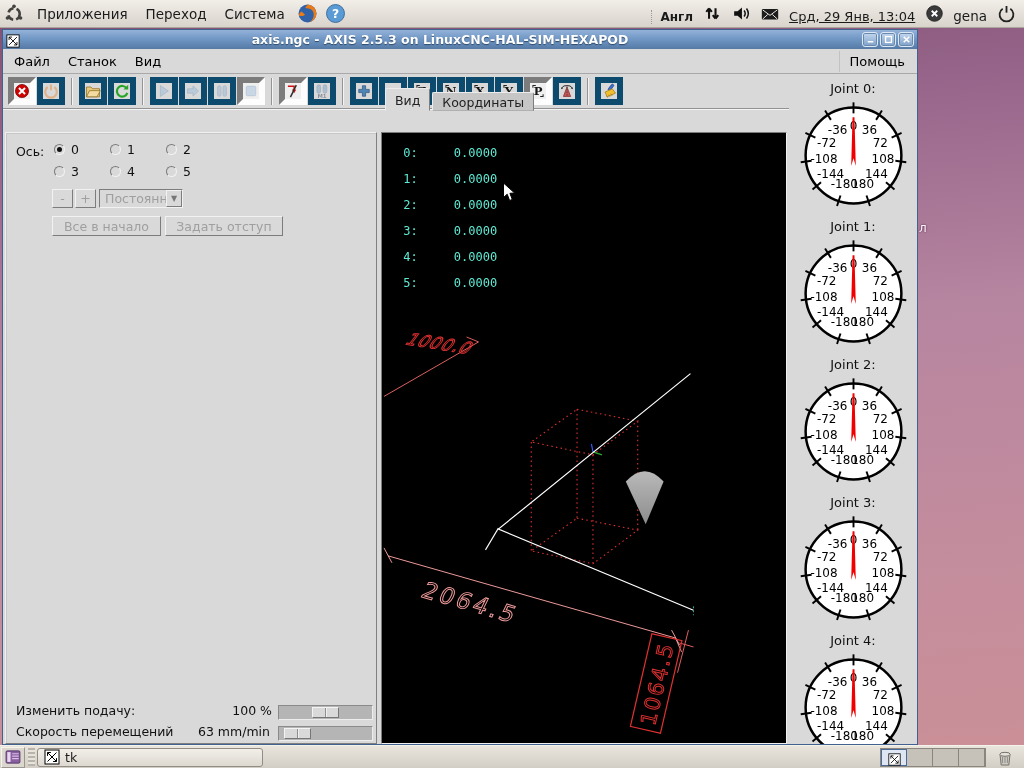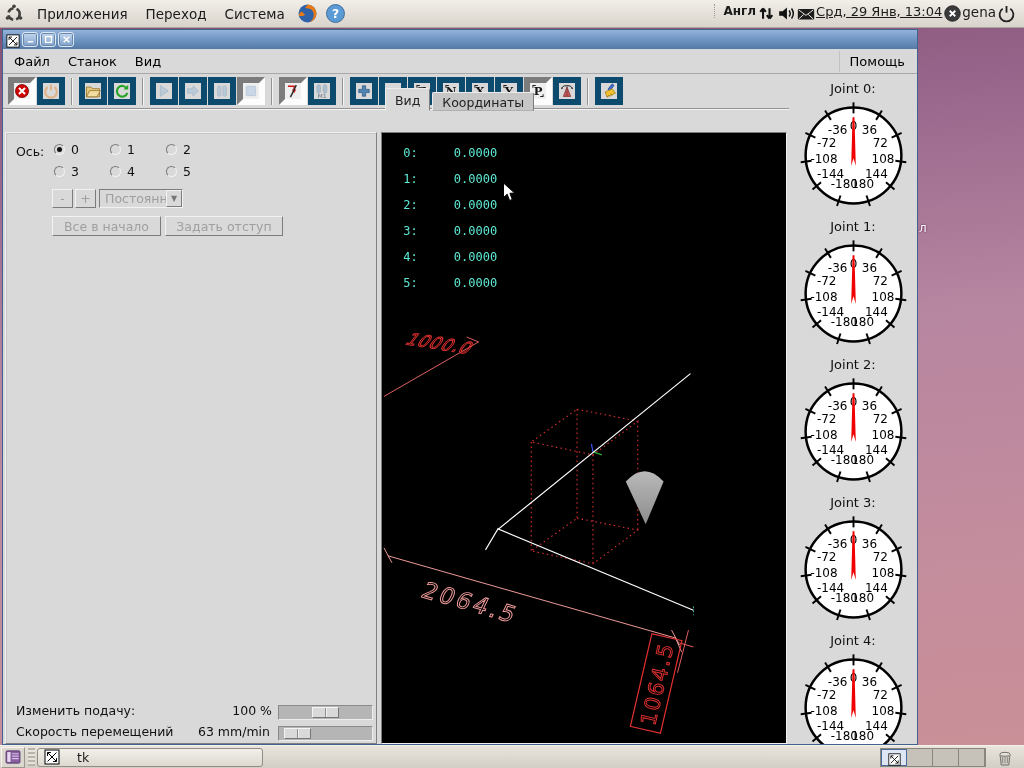--- a/index.html
+++ b/index.html
@@ -5,21 +5,21 @@
   *{margin:0;padding:0;box-sizing:border-box;}
   body{width:1024px;height:768px;overflow:hidden;font-family:"DejaVu Sans",sans-serif;}
   .screen{position:relative;width:1024px;height:768px;background:#777;overflow:hidden;}
   
   .desktop-bg{position:absolute;inset:0;background:linear-gradient(175deg,#7e4f6e 0%,#96648a 18%,#b685a0 45%,#c48d9d 75%,#cb9097 100%);}
   .bg-frag{position:absolute;left:919px;top:221px;color:#fff;font-size:12px;text-shadow:0 0 2px #403;z-index:3;}
   
   .top-panel{position:absolute;left:0;top:0;width:1024px;height:28px;background:linear-gradient(#f2eee8,#d8d4cc);border-bottom:1px solid #aaa69e;display:flex;align-items:center;font-size:13.5px;color:#1a1a1a;z-index:10;}
   .pmenu{padding:4px 9px;cursor:default;}
   .plauncher{width:22px;height:22px;margin:0 3px;display:flex;align-items:center;justify-content:center;}
-  .panel-right{margin-left:auto;display:flex;align-items:flex-start;padding-right:8px;}
+  .panel-right{margin-left:auto;display:flex;align-items:flex-end;gap:9px;padding-right:8px;}
   .pr-icon{width:20px;height:20px;display:flex;align-items:center;justify-content:center;}
   .kbd-layout{font-size:12px;font-weight:bold;border-left:1px dotted #999;padding-left:8px;}
   
   .axis-window{position:absolute;left:2px;top:29px;width:916px;height:716px;background:#d9d9d9;border:1px solid #41618e;z-index:5;}
   .titlebar{height:19px;background:linear-gradient(#93b2d8,#7298c6 45%,#557aa6);display:flex;align-items:center;padding:0 3px;}
   .titlebar .title{flex:1;text-align:center;color:#fff;font-weight:bold;font-size:12.5px;text-shadow:0 1px 1px #2e4a68;white-space:nowrap;overflow:hidden;}
   .winbtn{width:16px;height:15px;margin-left:2px;border-radius:3px;background:linear-gradient(#c4d8f0,#7fa0c8);border:1px solid #dce8f6;box-shadow:inset 0 0 0 1px #6888ac;display:flex;align-items:center;justify-content:center;}
   .menubar{height:25px;display:flex;align-items:center;font-size:13px;border-bottom:1px solid #a8a8a8;box-shadow:0 1px 0 #f2f2f2;background:#d9d9d9;padding:0 2px;}
   .mitem{padding:3px 9px;}
   .mhelp{margin-left:auto;padding:3px 10px;border-left:1px solid #c2c2c2;}
@@ -140,20 +140,21 @@
       </span>
     </div>
   </div>
 
   <div class="axis-window">
     <div class="titlebar">
       <span class="ticon" style="width:14px;height:14px;"><svg viewBox="0 0 16 16" width="100%" height="100%">
             <rect x="1" y="1" width="14" height="14" fill="#fff" stroke="#000"></rect>
             <path d="M3.5 3.5 L12.5 12.5 M12.5 3.5 L3.5 12.5 M3.5 3.5 h3.4 M3.5 3.5 v3.4 M12.5 12.5 h-3.4 M12.5 12.5 v-3.4" stroke="#000" stroke-width="1" fill="none"></path>
           </svg></span>
+      <span class="title">axis.ngc - AXIS 2.5.3 on LinuxCNC-HAL-SIM-HEXAPOD</span>
       <span class="winbtn">
           <svg viewBox="0 0 12 12" width="11" height="11">
             <path d="M3 8.5 h6" stroke="#fff" stroke-width="1.6"></path>
           </svg>
         </span>
       <span class="winbtn">
           <svg viewBox="0 0 12 12" width="11" height="11">
             <rect x="2.8" y="2.8" width="6.4" height="6.4" fill="none" stroke="#fff" stroke-width="1.4"></rect>
           </svg>
         </span>
@@ -572,21 +573,21 @@
   <div class="taskbar">
     <span class="tb-applet">
       <svg viewBox="0 0 22 22" width="18" height="18">
           <rect x="2.5" y="3.5" width="17" height="15" rx="1.5" fill="#8a5fa0" stroke="#4a3060"></rect>
           <rect x="4" y="5" width="4" height="12" fill="#e8d8f0"></rect>
           <path d="M10 7 h8 M10 10 h8 M10 13 h8" stroke="#d8c0e8" stroke-width="1.4"></path>
         </svg>
     </span>
     <span class="tb-handle"></span>
     <span id="taskwins" style="display:flex;align-items:center;">
-        <div class="taskbtn" style="width: 226px; gap: 12px;">
+        <div class="taskbtn" style="width: 226px;">
           <span class="ticon"><svg viewBox="0 0 16 16" width="100%" height="100%">
               <rect x="1" y="1" width="14" height="14" fill="#fff" stroke="#000"></rect>
               <path d="M3.5 3.5 L12.5 12.5 M12.5 3.5 L3.5 12.5 M3.5 3.5 h3.4 M3.5 3.5 v3.4 M12.5 12.5 h-3.4 M12.5 12.5 v-3.4" stroke="#000" stroke-width="1" fill="none"></path>
             </svg></span>
           <span>tk</span>
         </div>
       </span>
     <div class="wswitch" id="wswitch">
         <div class="wcell active">
           <span style="width:13px;height:13px;display:block;"><svg viewBox="0 0 16 16" width="100%" height="100%">

